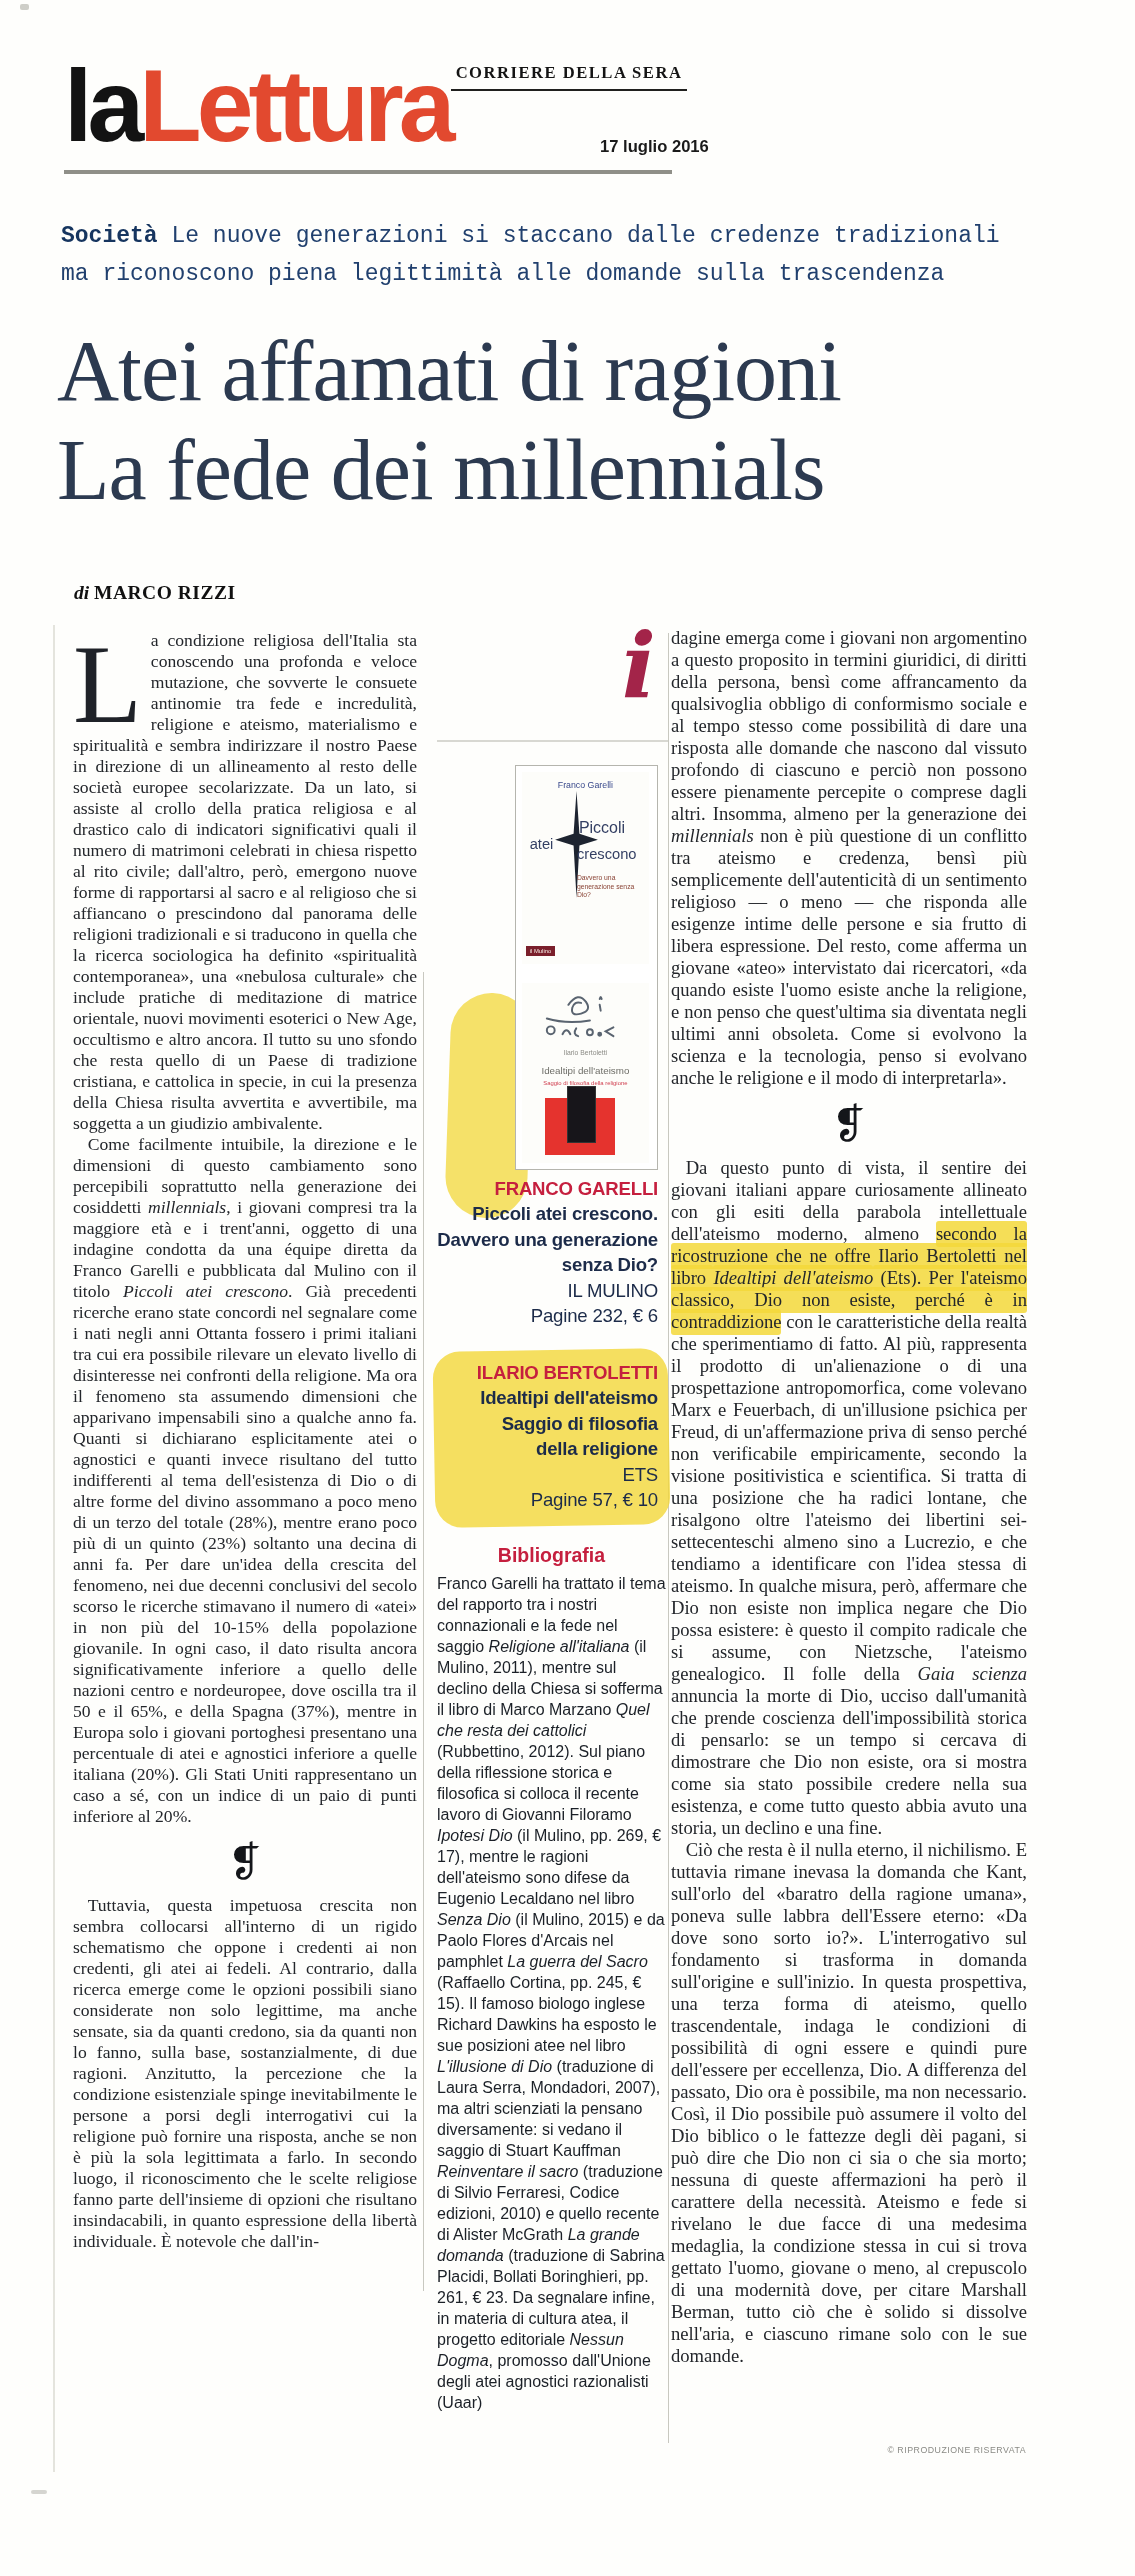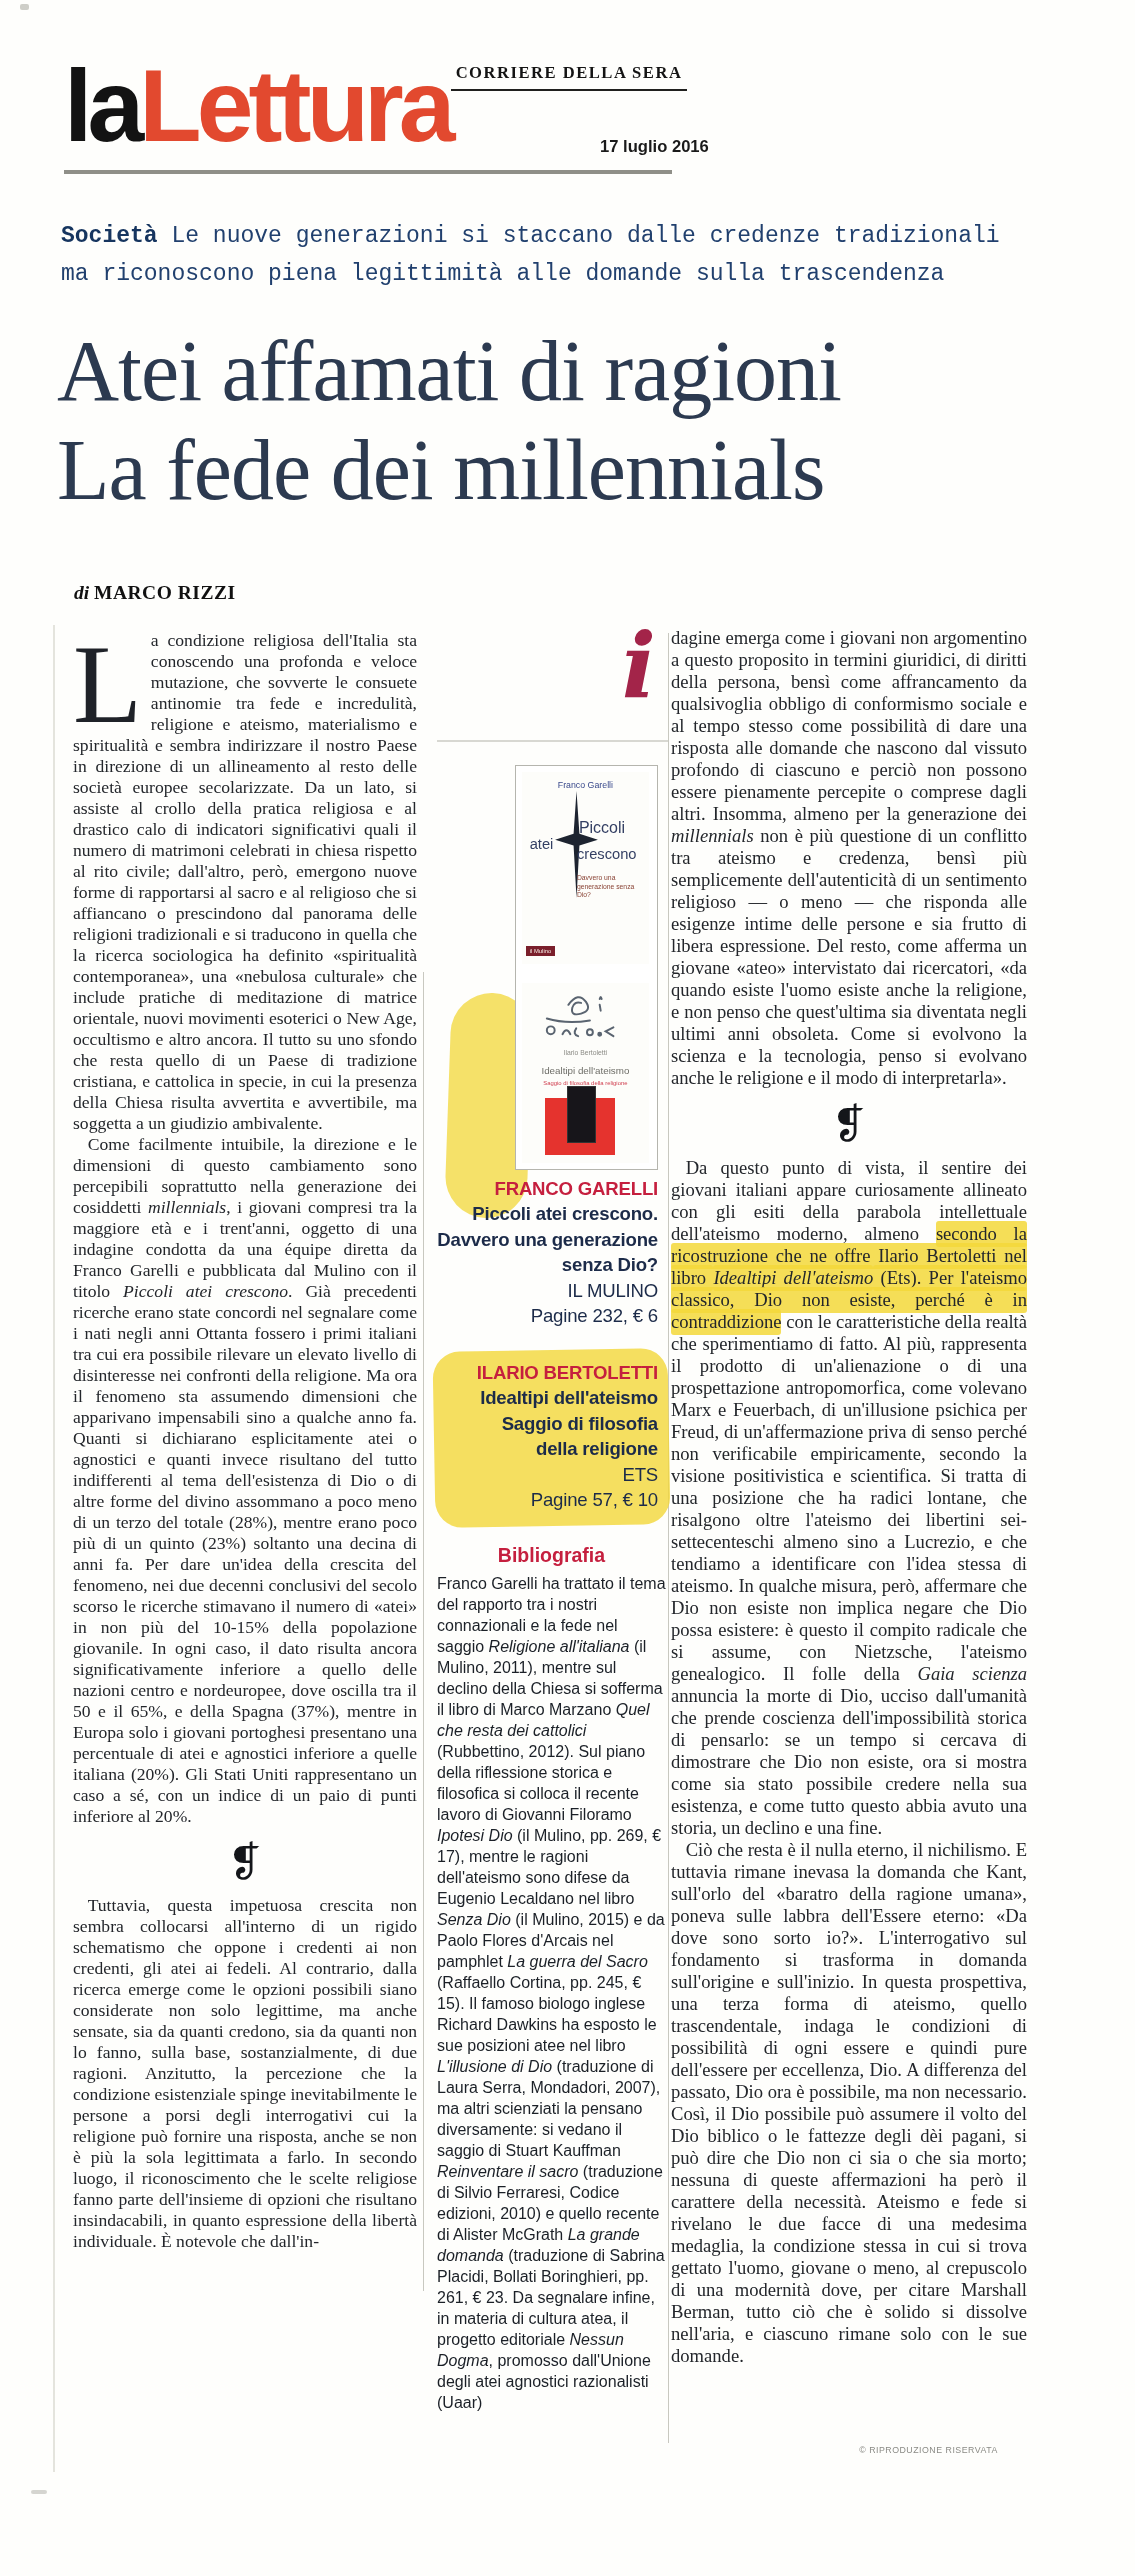--- a/index.html
+++ b/index.html
@@ -96,21 +96,21 @@
               font-size:18.6px;line-height:25.4px;color:#1c2b49;letter-spacing:-0.2px;}
   .bb-garelli{top:1176px;}
   .bb-bertoletti{top:1360px;}
   .book-block .b-author{font-weight:bold;color:#c51f3e;}
   .book-block .b-title{font-weight:bold;}
   .biblio-head{position:absolute;left:435px;top:1544px;width:233px;text-align:center;
                font-family:"Liberation Sans",sans-serif;font-weight:bold;font-size:19.5px;color:#c51f3e;}
   .biblio{position:absolute;left:437px;top:1573px;width:231px;text-align:left;
           font-family:"Liberation Sans",sans-serif;font-size:16px;line-height:21px;color:#1b2027;}
 
-  .credit{position:absolute;left:831px;top:2445px;width:195px;text-align:center;
+  .credit{position:absolute;left:831px;top:2445px;width:195px;text-align:right;
           font-family:"Liberation Sans",sans-serif;font-size:8.8px;letter-spacing:0.5px;color:#8a8a85;}
 </style>
 </head>
 <body>
 
 <div class="page">
 
   <div class="speck speck-a"></div>
   <div class="speck speck-b"></div>
   <div class="edge-line"></div>

